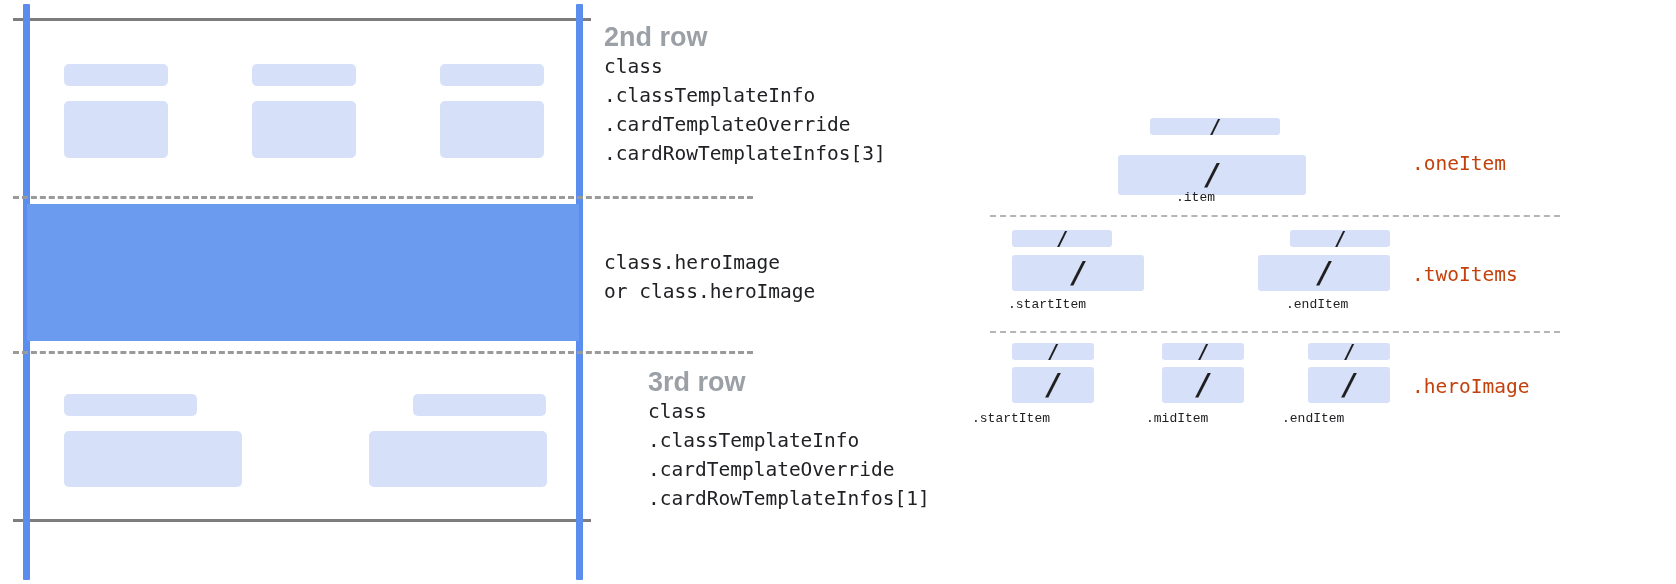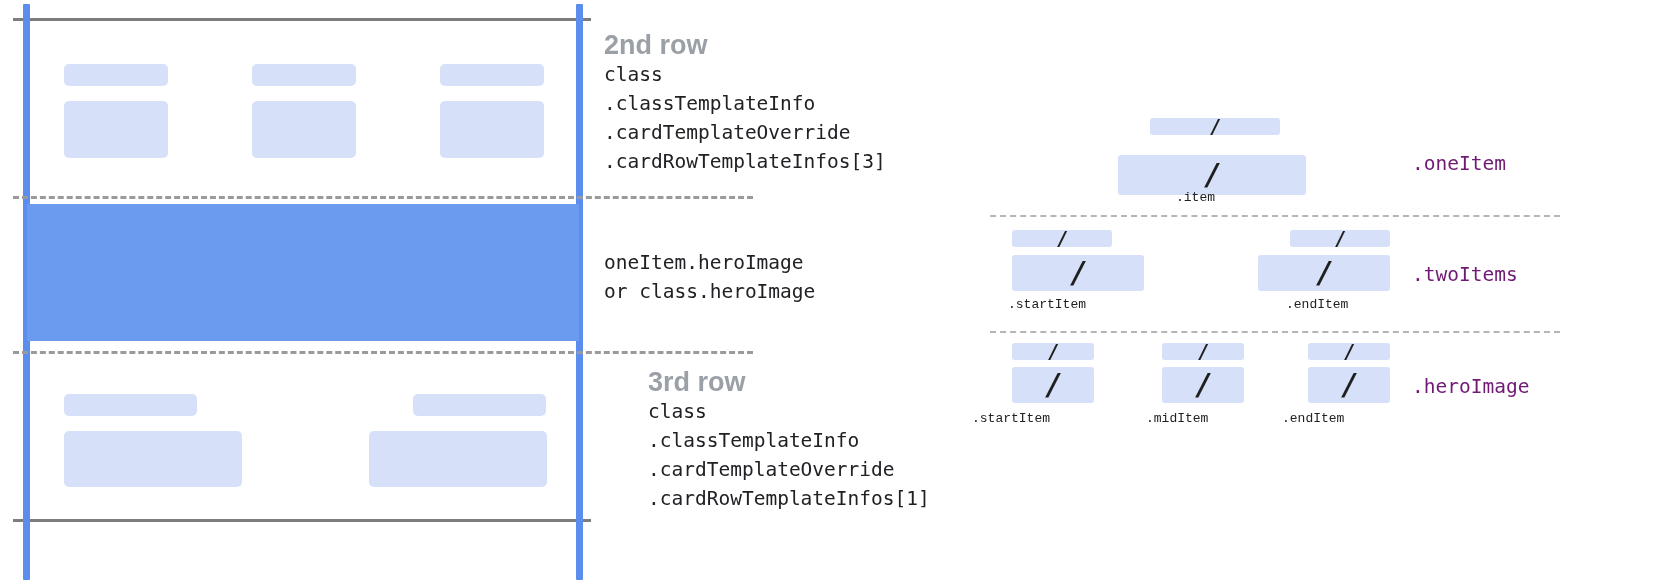--- a/index.html
+++ b/index.html
@@ -92,21 +92,21 @@
     line-height: 1.15;
     white-space: pre;
   }
   .annot-code {
     font-family: "DejaVu Sans Mono", monospace;
     font-size: 19.5px;
     color: #202124;
     line-height: 1.48;
     white-space: pre;
   }
-  .annot-row2  { top: 30px; }
+  .annot-row2  { top: 22px; }
   .annot-hero  { top: 249px; }
   .annot-row3  { top: 367px; margin-left: 44px; }
 
   
   .items-panel {
     position: absolute;
     left: 960px;
     top: 0;
     width: 716px;
     height: 584px;
@@ -146,21 +146,21 @@
     position: absolute;
     font-family: Liberation Mono, monospace;
     font-size: 13px;
     color: #202124;
     white-space: pre;
   }
   .variant-label {
     position: absolute;
     font-family: "DejaVu Sans Mono", monospace;
     font-size: 19.5px;
-    color: #701a75;
+    color: #c2410c;
     white-space: pre;
   }
 </style>
 </head>
 <body>
 
 <div class="stage">
 
   <div class="card-panel">
 
@@ -192,21 +192,21 @@
 
     <div class="annot annot-row2">
       <div class="annot-title">2nd row</div>
       <div class="annot-code">class</div>
       <div class="annot-code">.classTemplateInfo</div>
       <div class="annot-code">.cardTemplateOverride</div>
       <div class="annot-code">.cardRowTemplateInfos[3]</div>
     </div>
 
     <div class="annot annot-hero">
-      <div class="annot-code">oneItem.heroImage</div>
+      <div class="annot-code">class.heroImage</div>
       <div class="annot-code">or class.heroImage</div>
     </div>
 
     <div class="annot annot-row3">
       <div class="annot-title">3rd row</div>
       <div class="annot-code">class</div>
       <div class="annot-code">.classTemplateInfo</div>
       <div class="annot-code">.cardTemplateOverride</div>
       <div class="annot-code">.cardRowTemplateInfos[1]</div>
     </div>

